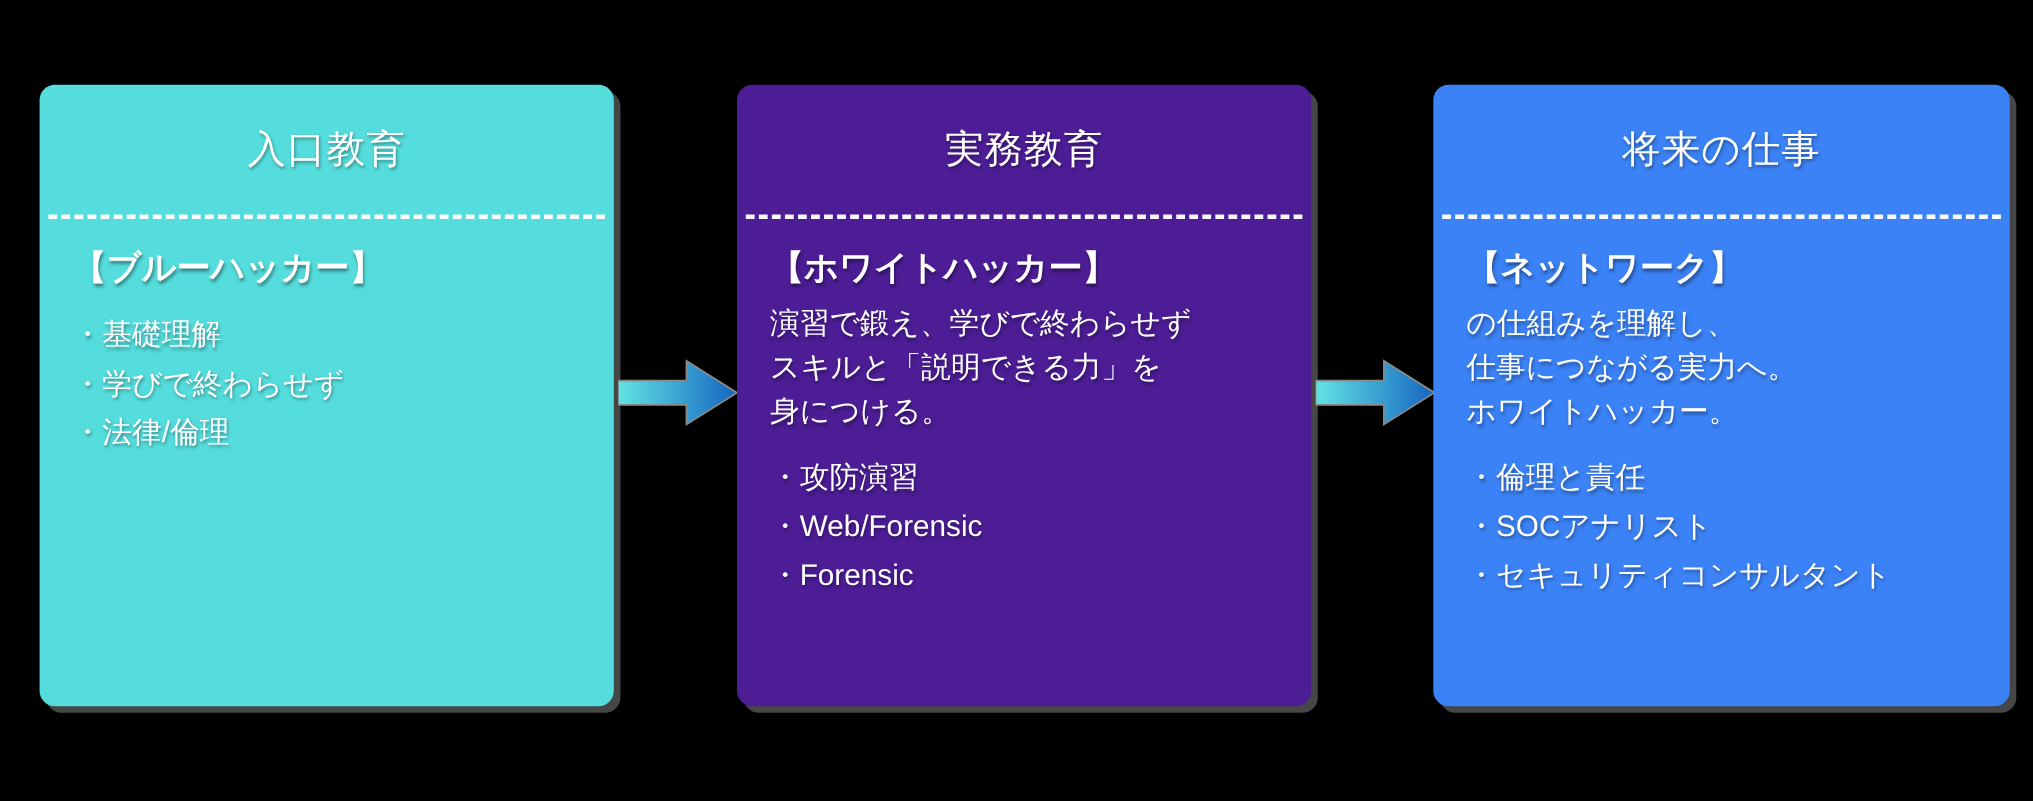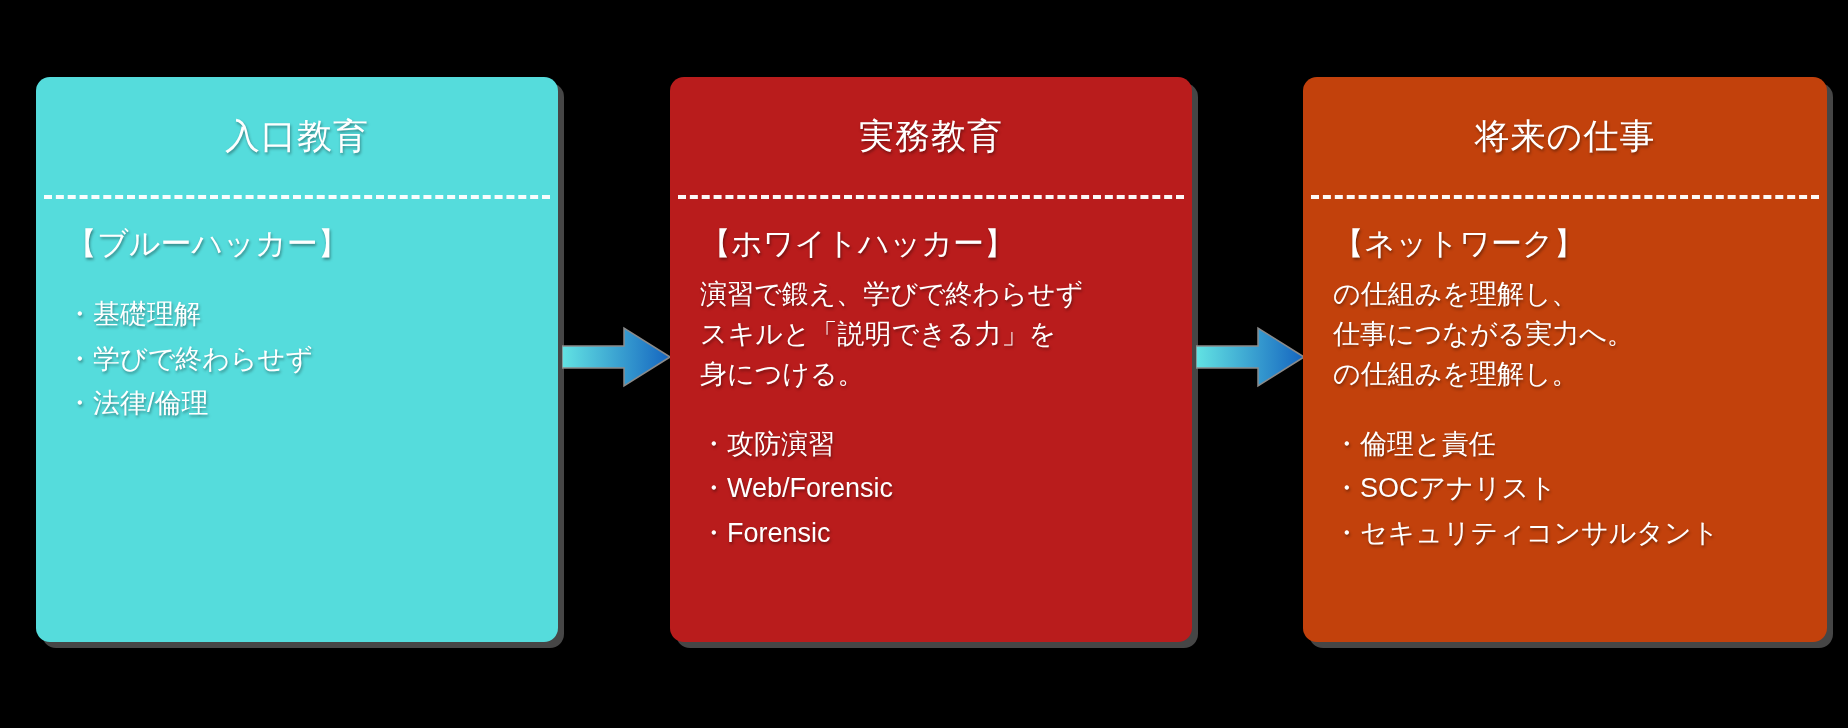--- a/index.html
+++ b/index.html
@@ -28,22 +28,22 @@
     top: 77px;
     height: 565px;
     border-radius: 14px;
     box-shadow: 6px 6px 0 rgba(128,128,128,0.55);
     overflow: hidden;
     display: flex;
     flex-direction: column;
   }
 
   .card-1 { left: 36px;   width: 522px; background: #55dcdc; }
-  .card-2 { left: 670px;  width: 522px; background: #b91c1c; }
-  .card-3 { left: 1303px; width: 524px; background: #c2410c; }
+  .card-2 { left: 670px;  width: 522px; background: #4c1d95; }
+  .card-3 { left: 1303px; width: 524px; background: #3b82f6; }
 
   .card-title {
     flex: 0 0 auto;
     height: 118px;
     line-height: 118px;
     text-align: center;
     font-size: 35px;
     color: #ffffff;
     text-shadow: 1px 2px 3px rgba(0,0,0,0.38);
     letter-spacing: 1px;
@@ -58,38 +58,38 @@
     opacity: 0.97;
   }
 
   .card-body {
     flex: 1 1 auto;
     padding: 24px 30px 0 30px;
   }
 
   .heading {
     font-size: 31px;
-    font-weight: normal;
+    font-weight: bold;
     color: #ffffff;
     text-shadow: 1px 2px 3px rgba(0,0,0,0.42);
     margin-bottom: 10px;
     white-space: nowrap;
   }
 
   .desc {
     font-size: 27px;
     line-height: 1.48;
     color: #ffffff;
     text-shadow: 1px 2px 3px rgba(0,0,0,0.38);
   }
   .desc > div { white-space: nowrap; }
 
   .bullets {
     list-style: none;
-    margin-top: 27px;
+    margin-top: 17px;
   }
 
   .bullets li {
     font-size: 27px;
     line-height: 1.65;
     color: #ffffff;
     text-shadow: 1px 2px 3px rgba(0,0,0,0.38);
     white-space: nowrap;
   }
   .bullets li::before {
@@ -169,21 +169,21 @@
   </div>
 
   <div class="card card-3">
     <div class="card-title">将来の仕事</div>
     <div class="divider"></div>
     <div class="card-body">
       <div class="heading">【ネットワーク】</div>
       <div class="desc">
         <div>の仕組みを理解し、</div>
         <div>仕事につながる実力へ。</div>
-        <div>の仕組みを理解し。</div>
+        <div>ホワイトハッカー。</div>
       </div>
       <ul class="bullets">
         <li><span>倫理と責任</span></li>
         <li><span>SOCアナリスト</span></li>
         <li><span>セキュリティコンサルタント</span></li>
       </ul>
     </div>
   </div>
 
 </div>

